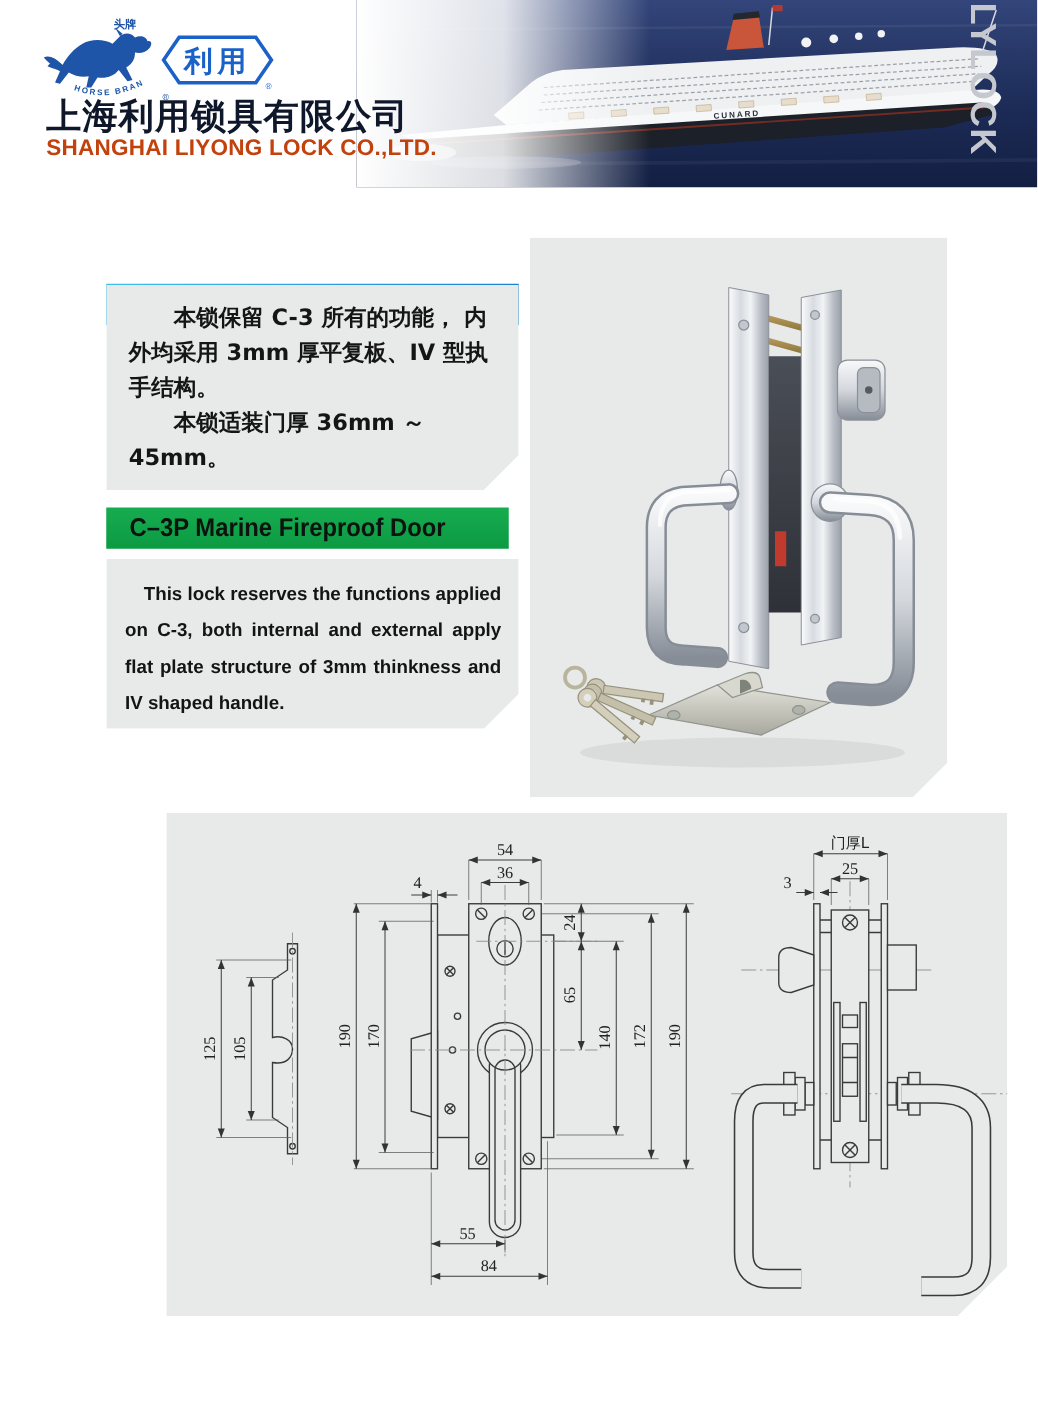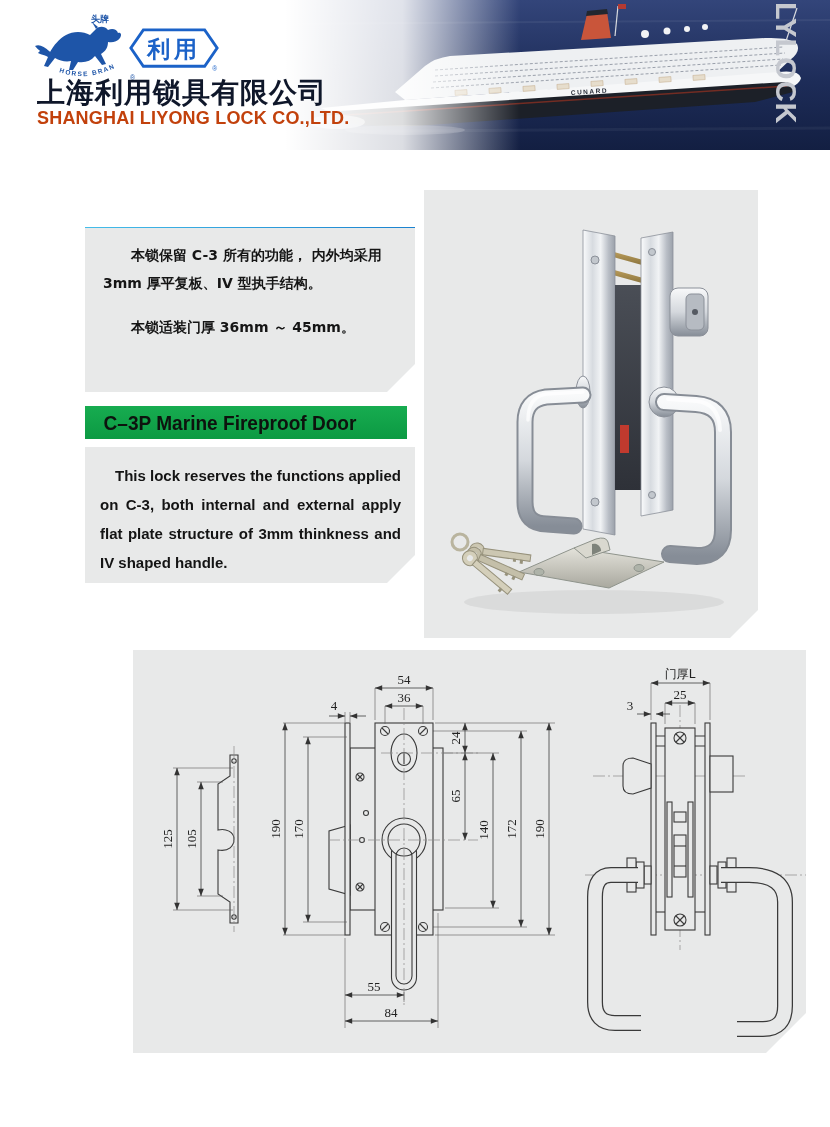--- a/index.html
+++ b/index.html
@@ -19,23 +19,23 @@
   
   .panel{background:#e8e9e9;}
   .cut28{clip-path:polygon(0 0,100% 0,100% calc(100% - 28px),calc(100% - 28px) 100%,0 100%);}
   .cut40{clip-path:polygon(0 0,100% 0,100% calc(100% - 40px),calc(100% - 40px) 100%,0 100%);}
   #banner-cn{left:85px;top:195px;width:330px;height:33px;line-height:33px;
              background:linear-gradient(90deg,#45bde9,#1b82cf);
              color:#0c1523;font-size:19px;font-weight:700;padding-left:0;
              font-family:"DejaVu Sans","Liberation Sans",sans-serif;margin-top:32px;}
   #banner-cn span{padding-left:23px;display:inline-block;}
   #panel-cn{left:85px;top:228px;width:330px;height:164px;}
-  #panel-cn p{margin:13px 16px 0 18px;font-size:14px;line-height:28px;font-weight:700;
+  #panel-cn p{margin:13px 16px 0 18px;font-size:18px;line-height:28px;font-weight:700;
               color:#151515;text-indent:2em;font-family:"DejaVu Sans","Liberation Sans",sans-serif;}
-  #panel-cn p + p{margin-top:16px;}
+  #panel-cn p + p{margin-top:0;}
   #banner-en{left:85px;top:406px;width:322px;height:33px;line-height:33px;
              background:linear-gradient(180deg,#17ac50,#0c9a43);
              color:#0d130e;font-size:20.5px;font-weight:700;}
   #banner-en span{display:inline-block;transform:scaleX(.93);transform-origin:left center;padding-left:20px;}
   #panel-en{left:85px;top:447px;width:330px;height:136px;}
   #panel-en p{margin:14px 14px 0 15px;font-size:15px;line-height:29px;font-weight:700;
               color:#141414;text-indent:1em;text-align:justify;}
   #panel-en p + p{margin-top:0;}
   #panel-photo{left:424px;top:190px;width:334px;height:448px;}
   #panel-drawing{left:85px;top:650px;width:673px;height:403px;margin-left:48px;}

